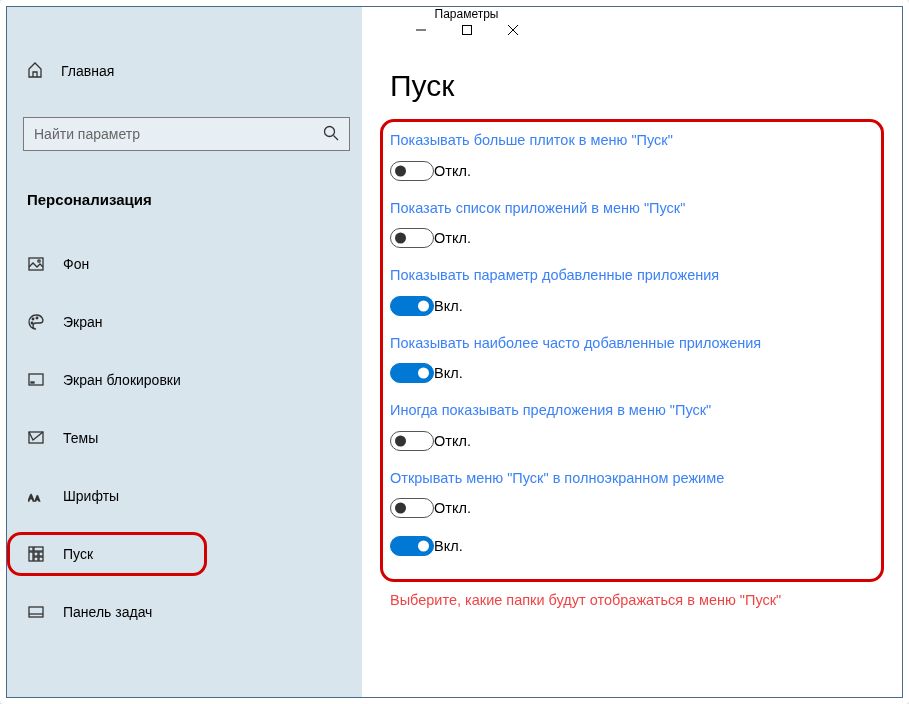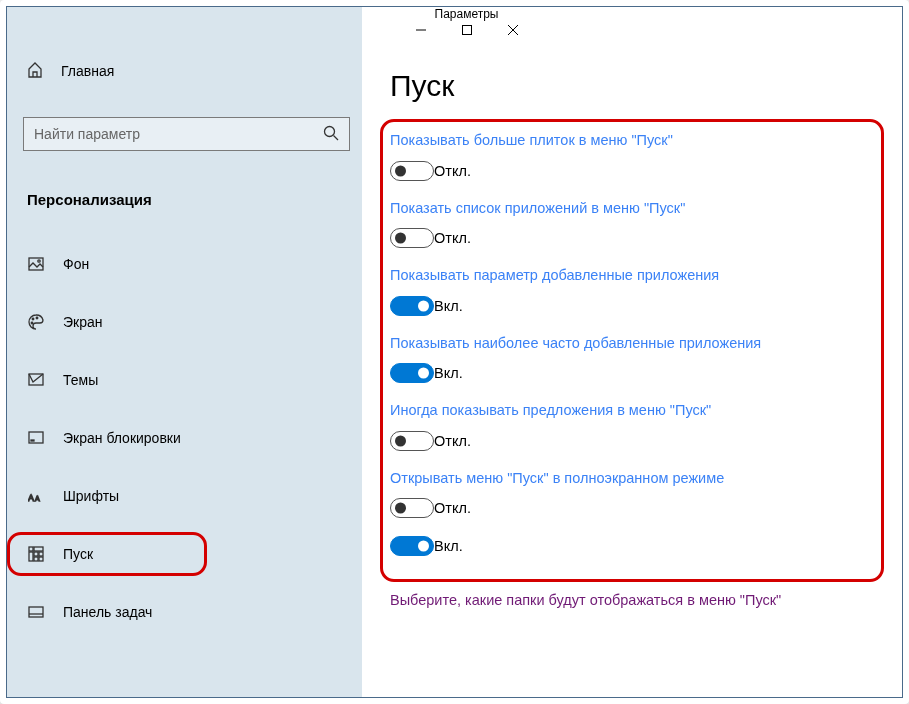--- a/index.html
+++ b/index.html
@@ -74,21 +74,21 @@
 .toggle .knob {
   position: absolute; width: 11px; height: 11px; border-radius: 50%;
   top: 50%; transform: translateY(-50%);
 }
 .toggle.off { background: #fff; border-color: #555; }
 .toggle.off .knob { left: 4px; background: #333; }
 .toggle.on { background: #0078d4; border-color: #0078d4; }
 .toggle.on .knob { right: 4px; background: #fff; }
 .toggle-state { font-size: 14.5px; }
 
-.link-text { color: #701a75; font-size: 14.5px; margin-top: 14px; cursor: default; }
+.link-text { color: #ef4444; font-size: 14.5px; margin-top: 14px; cursor: default; }
 
 .icon svg { width: 16px; height: 16px; stroke: #333; stroke-width: 1.3; fill: none; }
 </style>
 </head>
 <body>
 
 <div class="outer-frame">
 <div class="window">
 
   <div class="titlebar">
@@ -156,34 +156,34 @@
                 <circle cx="4" cy="9" r="0.8" fill="#333"></circle>
               </svg>
         </span>
         <span>Экран</span>
       </div>
 
       <div class="nav-item">
         <span class="icon">
           <svg viewBox="0 0 16 16">
                 <rect x="1" y="2" width="14" height="11"></rect>
+                <rect x="3" y="10" width="3" height="1" fill="#333"></rect>
+              </svg>
+        </span>
+        <span>Экран блокировки</span>
+      </div>
+
+      <div class="nav-item">
+        <span class="icon">
+          <svg viewBox="0 0 16 16">
+                <rect x="1" y="2" width="14" height="11"></rect>
                 <path d="M1 2 L5 10 L15 2"></path>
               </svg>
         </span>
         <span>Темы</span>
-      </div>
-
-      <div class="nav-item">
-        <span class="icon">
-          <svg viewBox="0 0 16 16">
-                <rect x="1" y="2" width="14" height="11"></rect>
-                <rect x="3" y="10" width="3" height="1" fill="#333"></rect>
-              </svg>
-        </span>
-        <span>Экран блокировки</span>
       </div>
 
       <div class="nav-item">
         <span class="icon">
           <svg viewBox="0 0 16 16" stroke="none" fill="#333">
                 <text x="0" y="13" font-size="9" font-family="Segoe UI">A</text>
                 <text x="7" y="13" font-size="7" font-family="Segoe UI">A</text>
               </svg>
         </span>
         <span>Шрифты</span>

